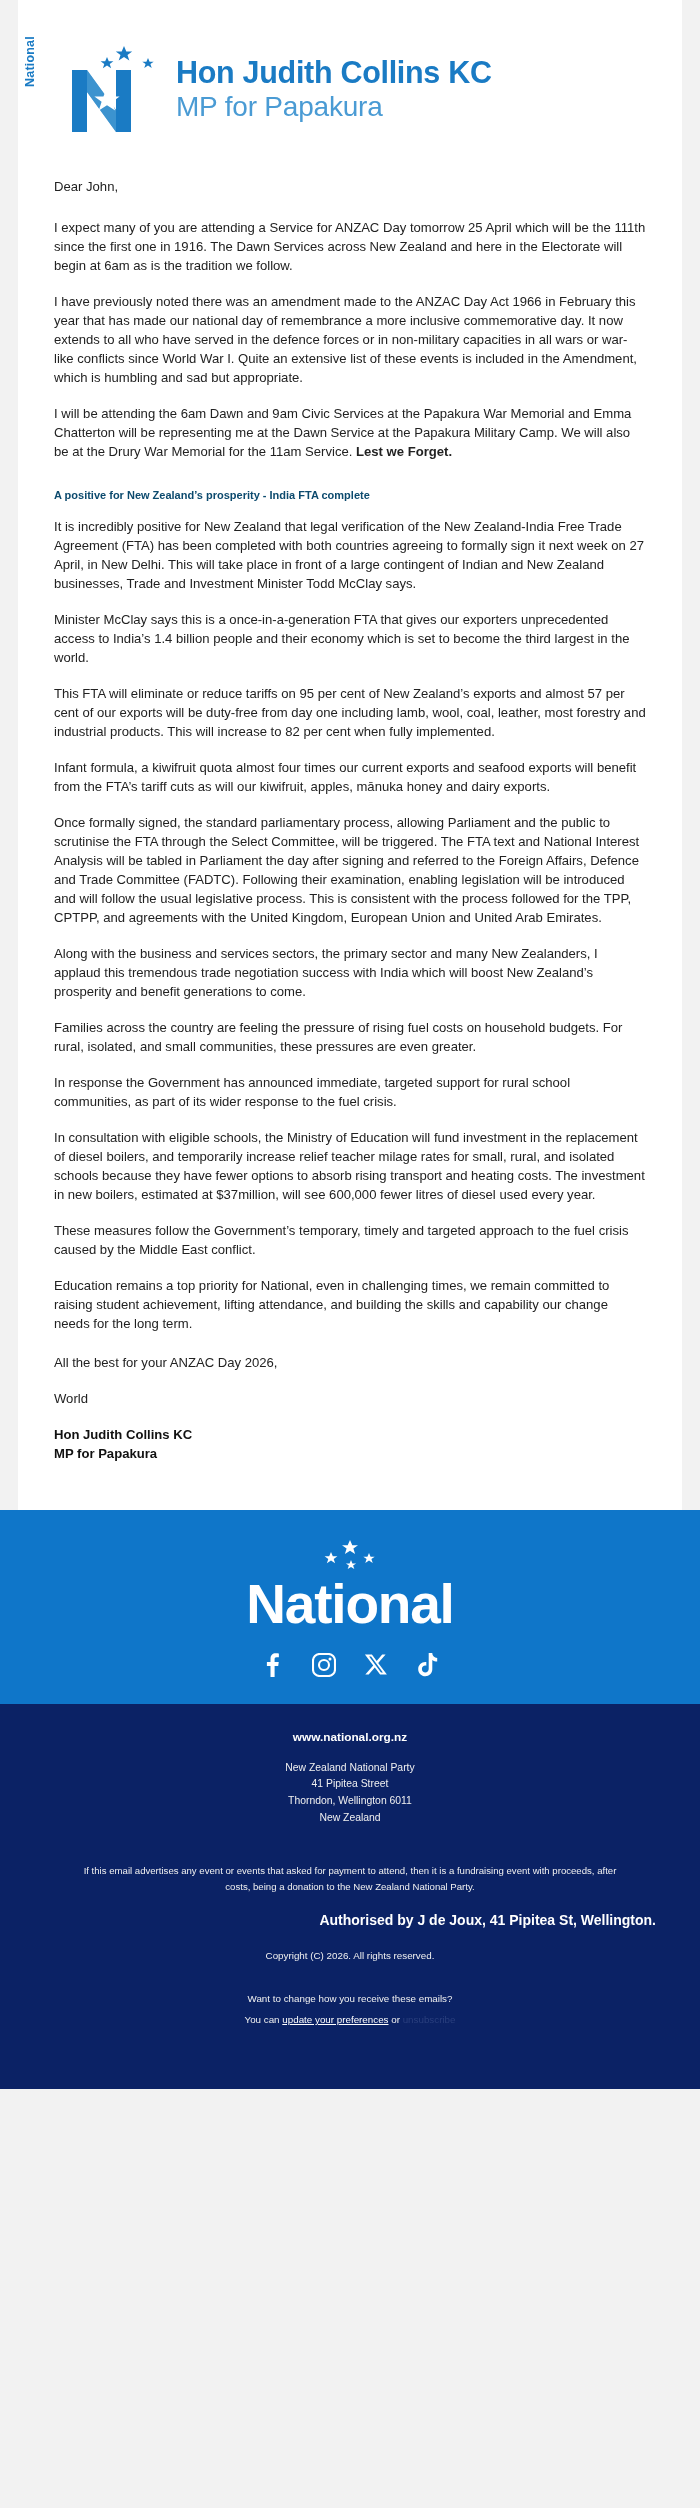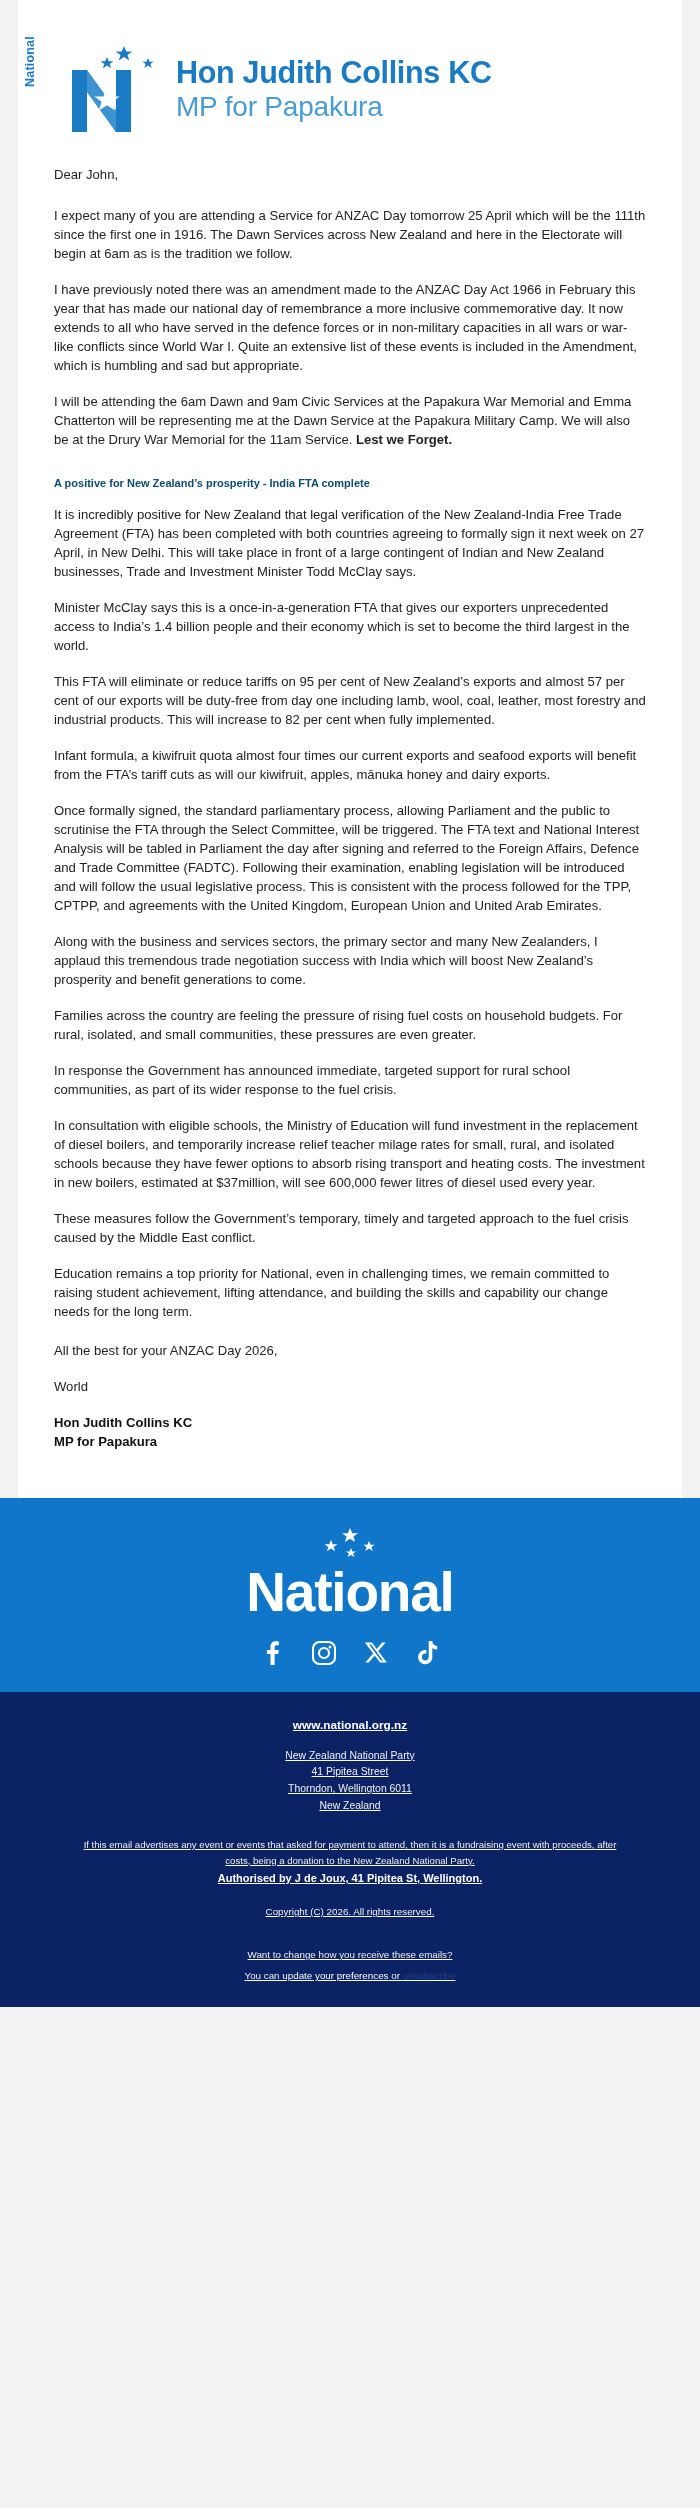--- a/index.html
+++ b/index.html
@@ -83,21 +83,21 @@
 
   
   .body-card {
     background: #ffffff;
     padding: 4px 36px 46px 36px;
   }
   .p {
     color: #222222;
     font-size: 13.1px;
     line-height: 1.45;
-    margin: 0 0 17px 0;
+    margin: 12px 0 17px 0;
   }
   .p.greeting { margin-bottom: 22px; }
   .p b { font-weight: bold; }
   .section-head {
     color: #0c4a6e;
     font-size: 11px;
     font-weight: bold;
     line-height: 1.3;
     margin: 26px 0 16px 0;
   }
@@ -140,47 +140,47 @@
     height: 26px;
     display: inline-flex;
     align-items: center;
     justify-content: center;
   }
   .social-icon svg { display: block; }
 
   
   .footer-navy {
     background: #0b2265;
-    padding: 26px 44px 26px 44px;
+    padding: 26px 44px 64px 44px;
     text-align: center;
     color: #ffffff;
-    text-decoration: underline;
   }
   .fn-url {
     font-size: 11.8px;
     font-weight: bold;
     margin-bottom: 16px;
   }
   .fn-addr {
     font-size: 10.4px;
     line-height: 1.62;
     color: #f0f0f0;
   }
   .fn-gap { height: 18px; }
   .fn-disclaimer {
     font-size: 9.6px;
     line-height: 1.62;
     color: #f0f0f0;
     max-width: 560px;
-    margin: 4px auto;
+    margin: 18px auto;
   }
   .fn-auth {
-    font-size: 11px;
+    font-size: 14px;
     font-weight: bold;
     margin-top: 2px;
+    text-align: right;
   }
   .fn-copy {
     font-size: 9.8px;
     margin-top: 22px;
     color: #f0f0f0;
   }
   .fn-prefs-head {
     font-size: 9.8px;
     margin-top: 32px;
     color: #f0f0f0;

